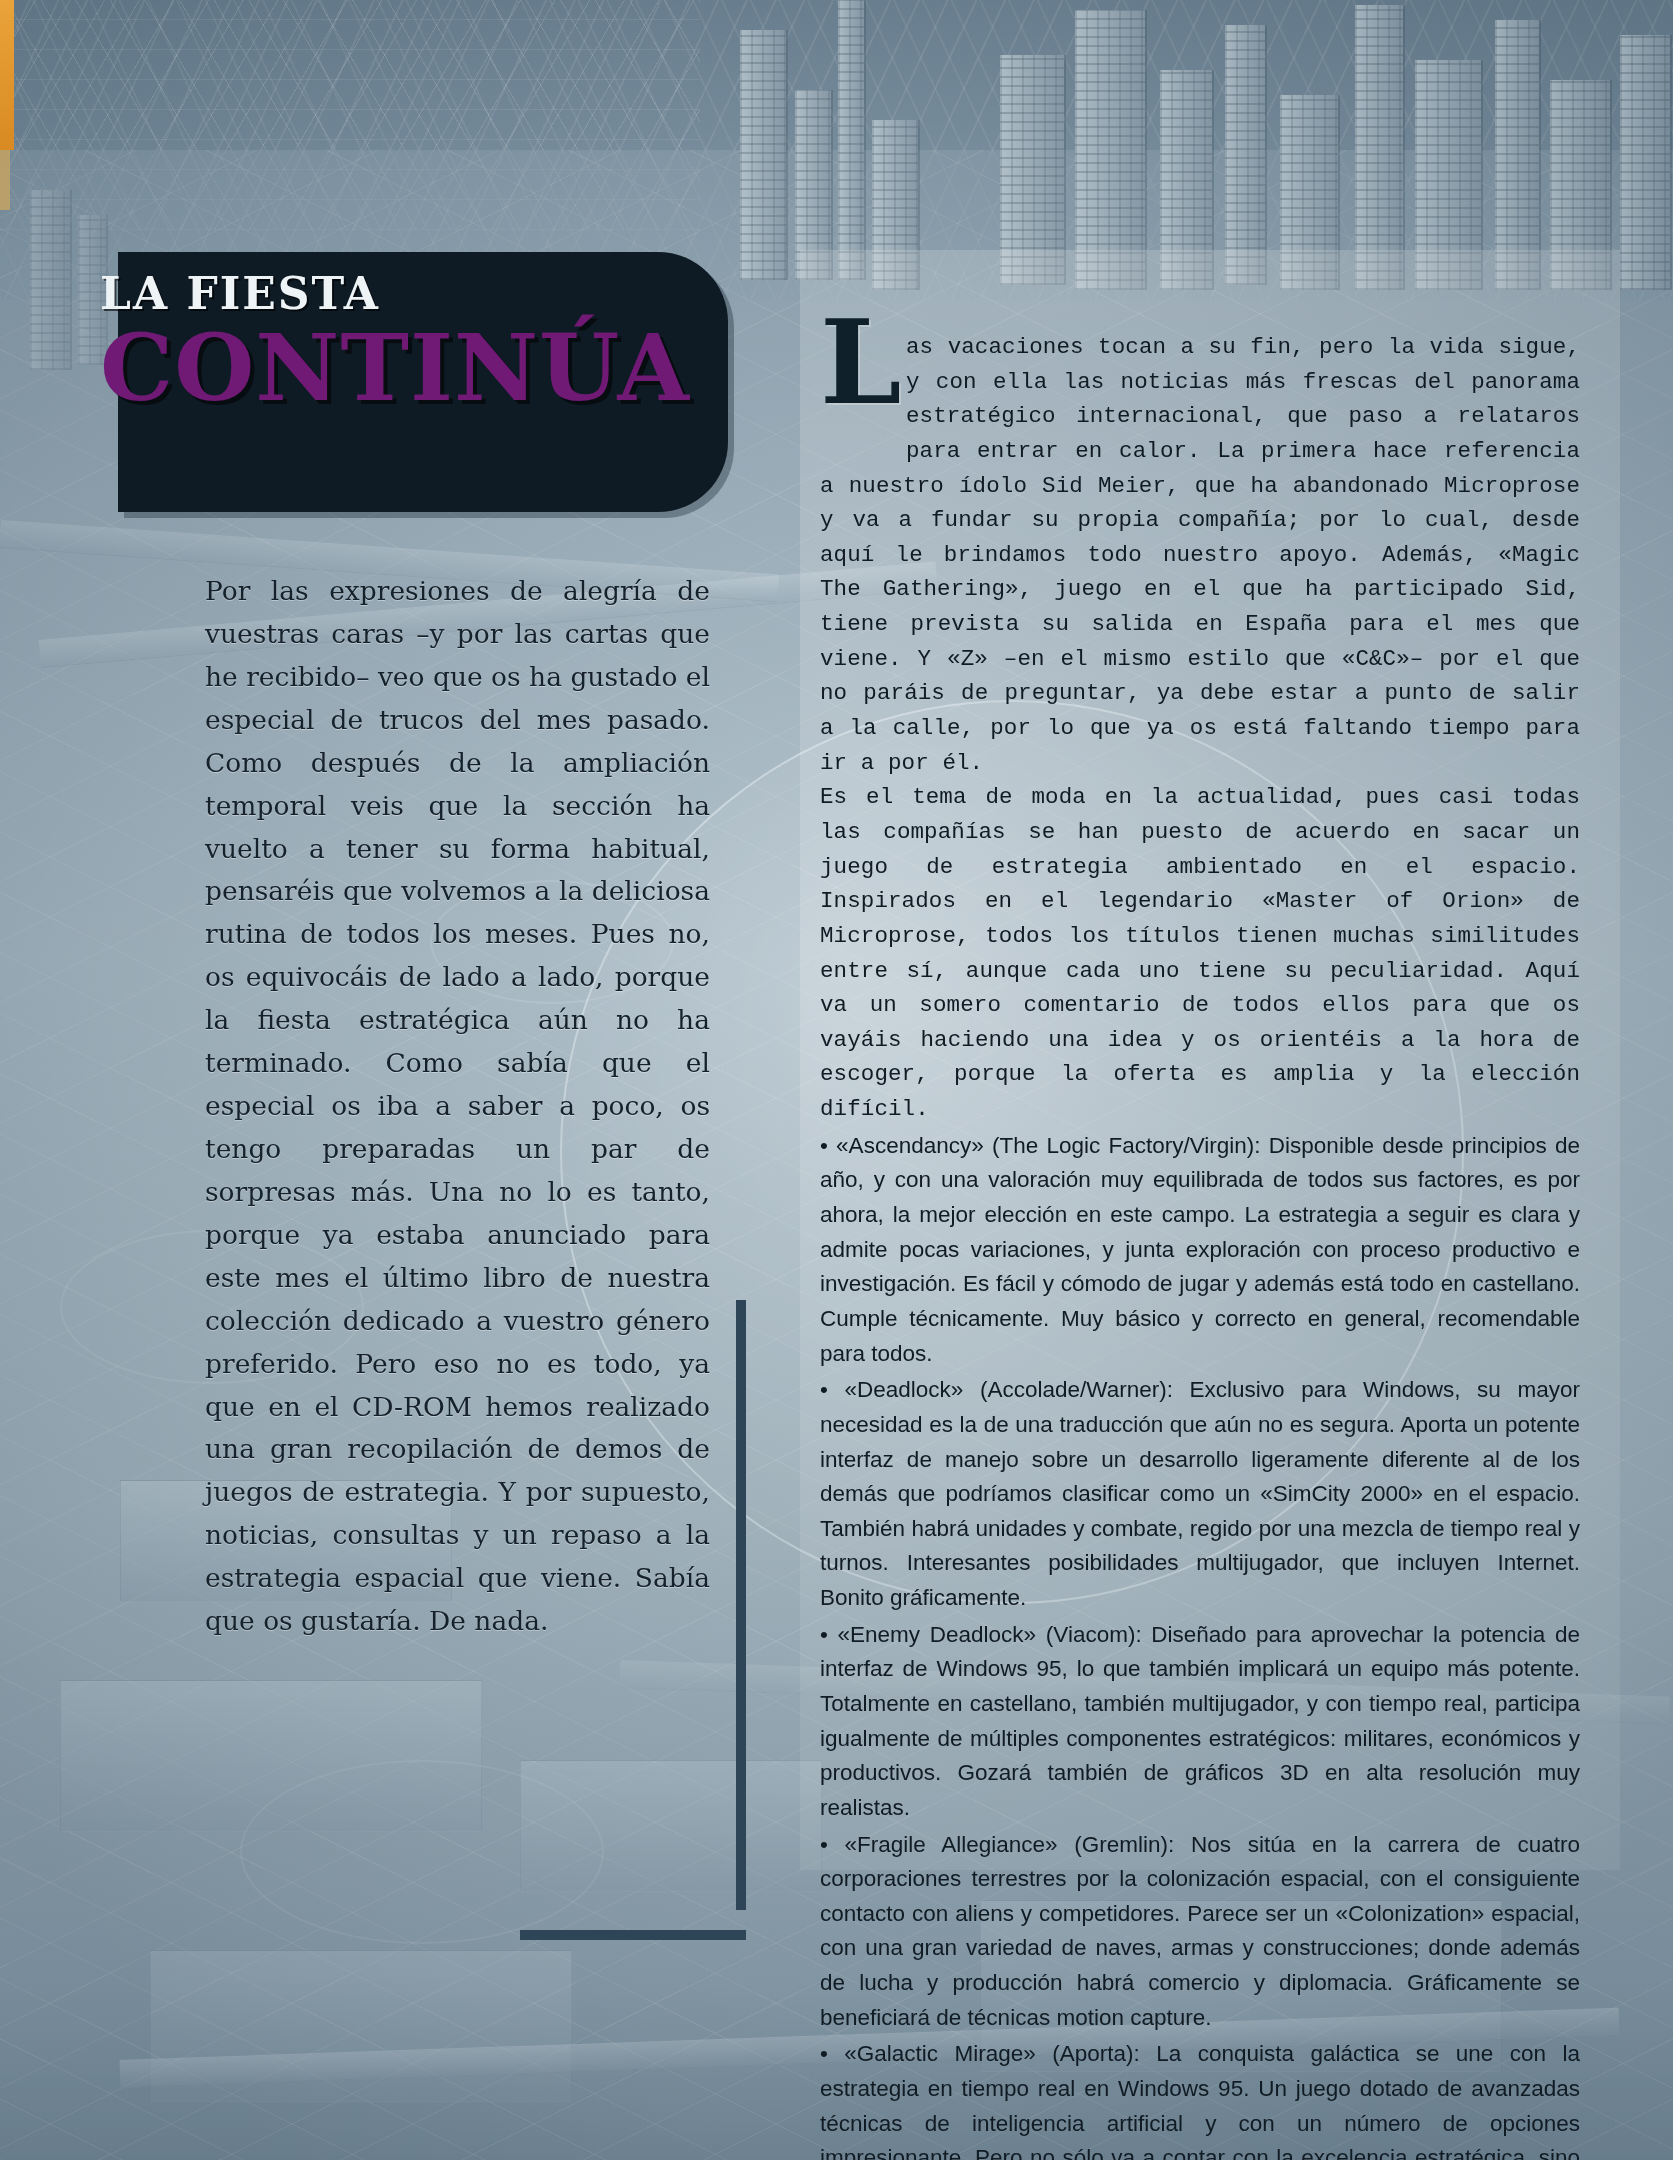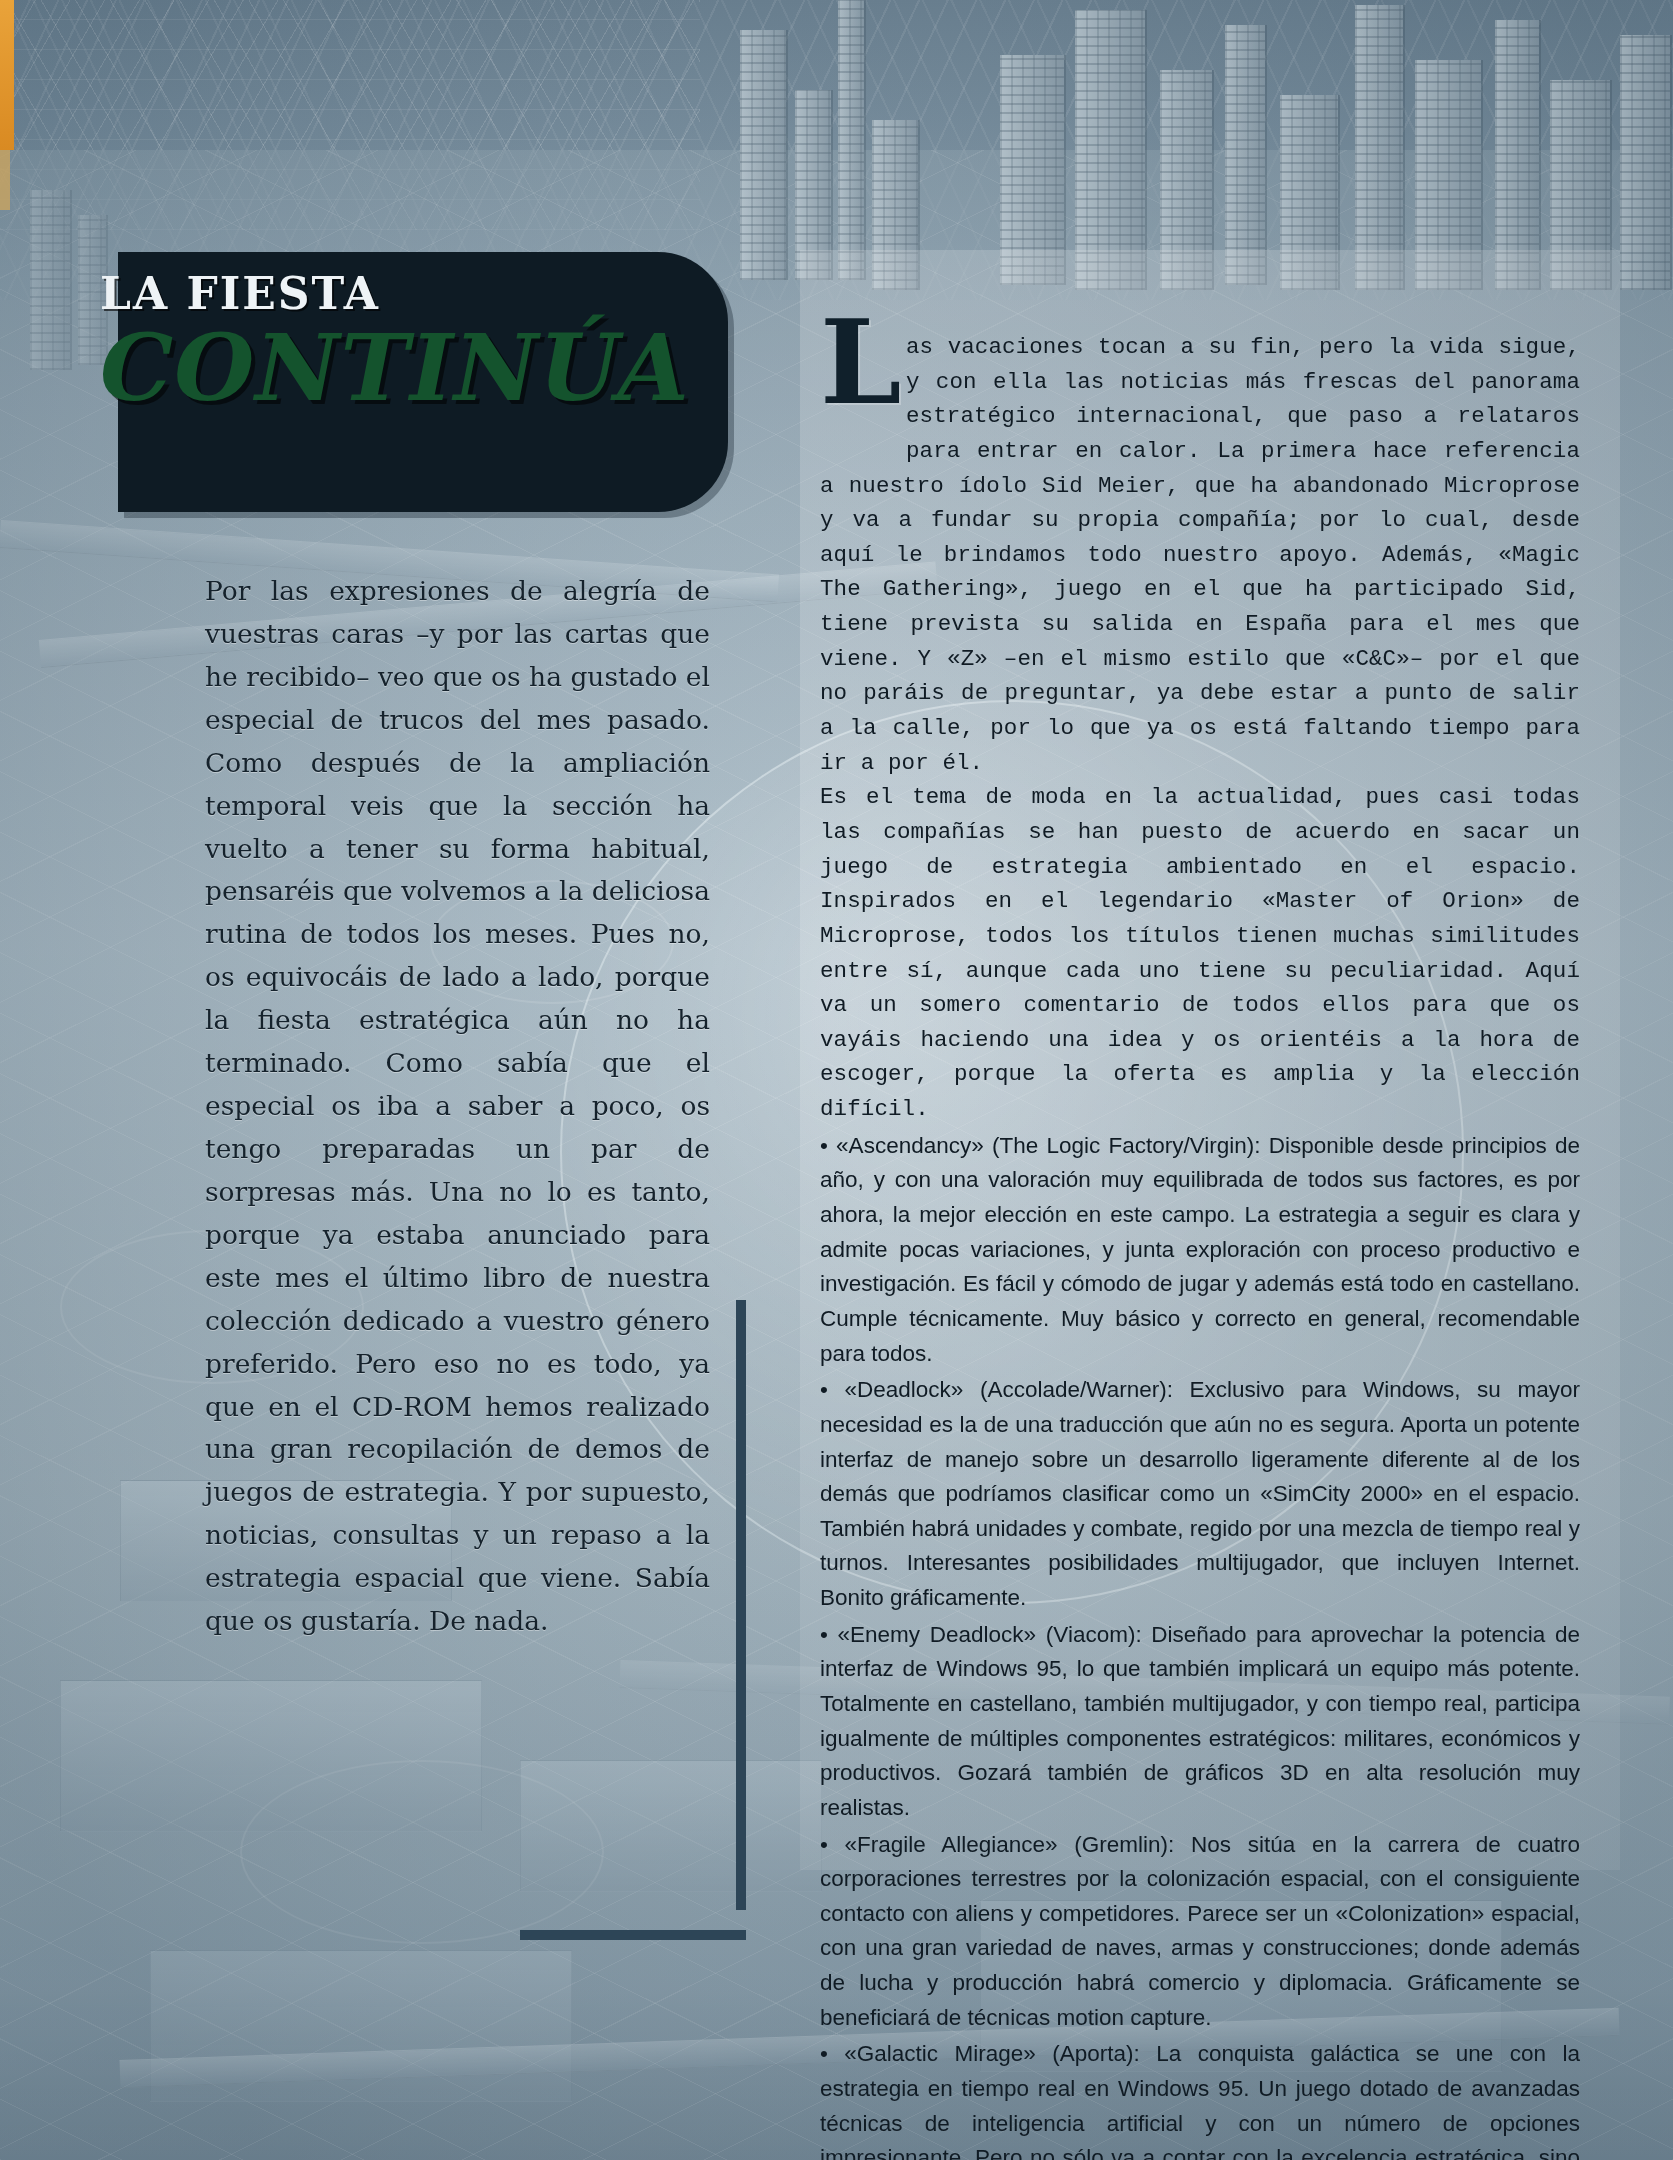--- a/index.html
+++ b/index.html
@@ -124,24 +124,23 @@
     letter-spacing: 2px;
     color: #eef3f6;
     text-shadow: 2px 2px 0 rgba(0,0,0,.6);
   }
   .h-line2 {
     font-family: "DejaVu Serif", serif;
     font-weight: bold;
     font-size: 92px;
     line-height: 0.98;
     letter-spacing: 1px;
-    color: #14532d;
+    color: #701a75;
     text-shadow: 4px 4px 0 rgba(0,0,0,.55);
     margin-top: 4px;
-    font-style: italic;
   }
 
   
   .intro-col {
     position: absolute;
     left: 205px; top: 570px;
     width: 505px;
     font-family: "DejaVu Serif", serif;
     font-weight: normal;
     font-size: 26.5px;

